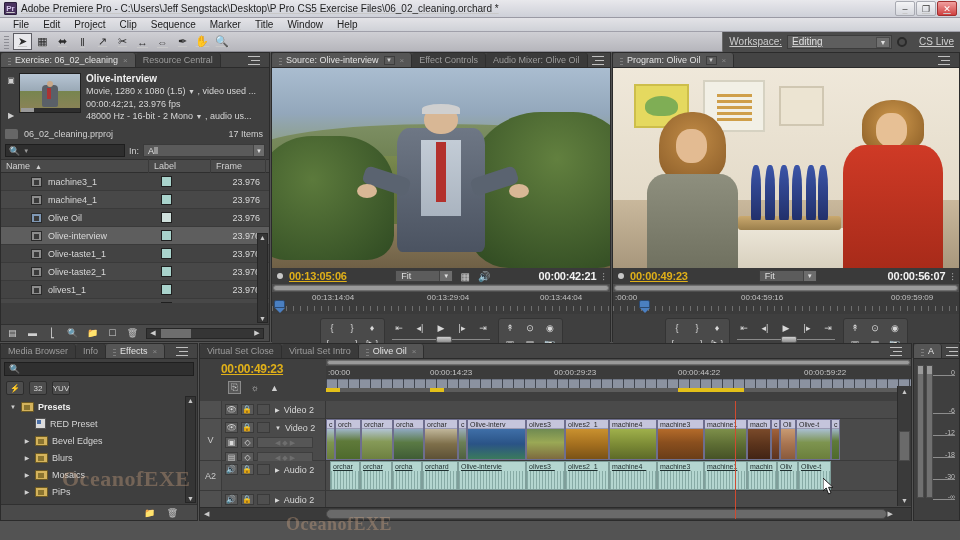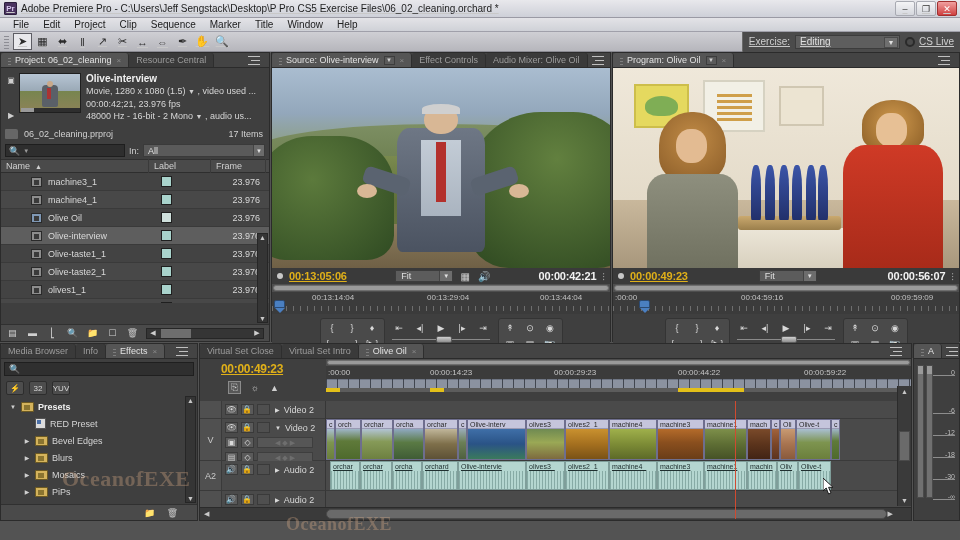--- a/index.html
+++ b/index.html
@@ -66,21 +66,21 @@
   .ws-sel {
     width:105px; height:14px; background:#5e5e5e; border:1px solid #3c3c3c;
     display:flex; align-items:center; padding-left:4px; font-size:10px;
     color:#e0e0e0; position:relative;
   }
   .ws-sel .arrowbox {
     position:absolute; right:1px; top:1px; width:14px;height:11px;
     background:#6f6f6f; border:1px solid #4a4a4a;
     display:flex;align-items:center;justify-content:center; font-size:7px;
   }
-  .cslive { display:flex; align-items:flex-end; gap:4px; }
+  .cslive { display:flex; align-items:flex-end; gap:12px; }
   .cslive-dot { width:10px;height:10px;border-radius:50%;
      border:2px solid #2a2a2a; background:#4a4a4a; }
 
   
   .panel { position:absolute; background:#3f3f3f; border:1px solid #2b2b2b; }
   .tabbar {
     height:15px; background:#444; display:flex; align-items:stretch;
     border-bottom:1px solid #2b2b2b; position:relative;
   }
   .tab {
@@ -450,37 +450,37 @@
         <div class="tool">‖</div>
         <div class="tool">↗</div>
         <div class="tool">✂</div>
         <div class="tool">↔</div>
         <div class="tool">⇔</div>
         <div class="tool">✒</div>
         <div class="tool">✋</div>
         <div class="tool">🔍</div>
       </div>
     <div class="ws-area">
-      <span>Exercise:</span>
+      <span>Workspace:</span>
       <div class="ws-sel">
         <span>Editing</span>
         <span class="arrowbox">▼</span>
       </div>
       <div class="cslive">
         <span class="cslive-dot"></span>
         <span>CS Live</span>
       </div>
     </div>
   </div>
 
   <div class="panel" id="projectPanel">
     <div class="tabbar" id="prjTabs">
         <div class="tab active">
           <span class="dragdots"></span>
-          <span>Project: 06_02_cleaning</span>
+          <span>Exercise: 06_02_cleaning</span>
           <span class="xclose">×</span>
         </div>
         <div class="tab">
           <span>Resource Central</span>
         </div>
         <div class="tabmenu">
           <span class="hamburger">
             <i></i>
             <i></i>
             <i></i>

